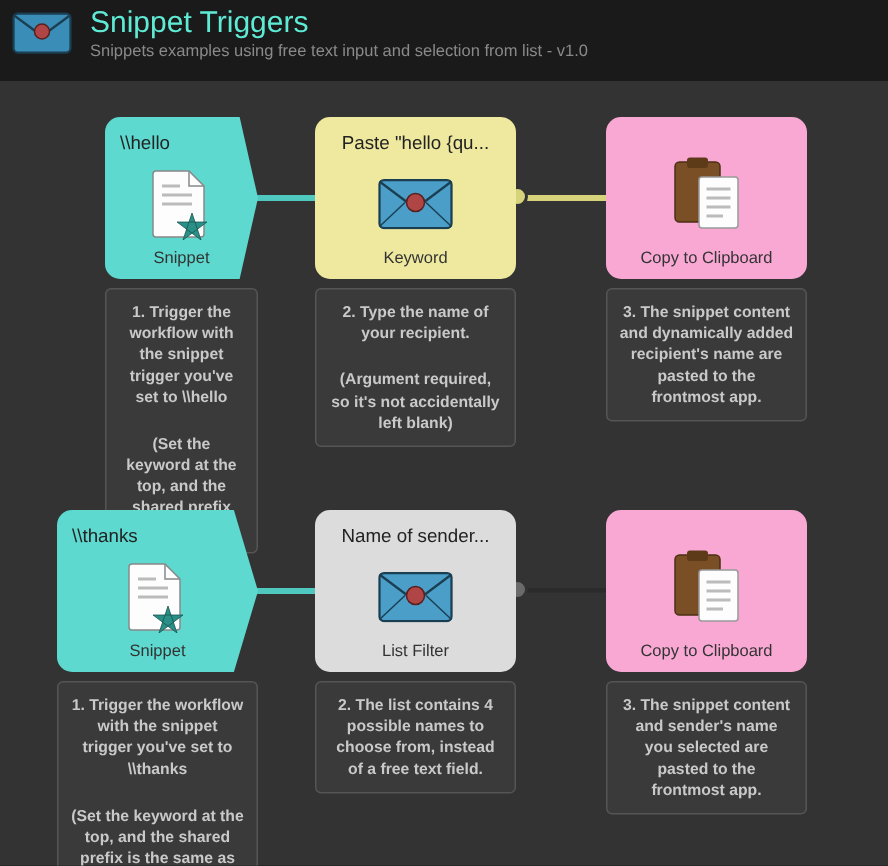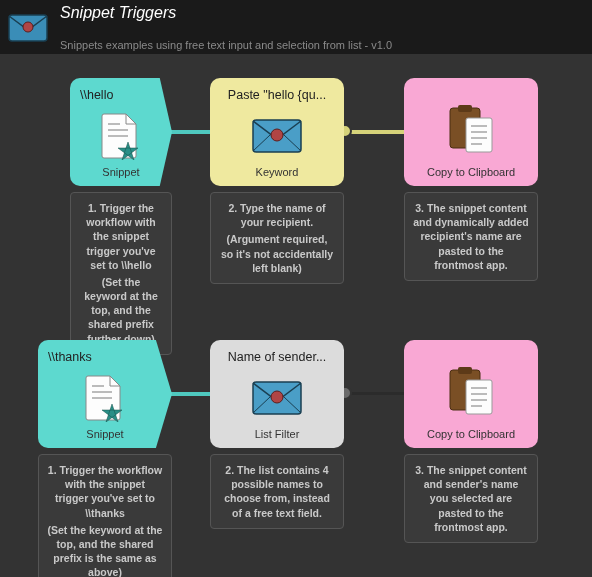--- a/index.html
+++ b/index.html
@@ -14,22 +14,22 @@
   .header {
     display: flex;
     align-items: center;
     gap: 12px;
     padding: 4px 8px 10px 8px;
   }
   .header-icon {
     width: 40px; height: 30px;
     display: flex; align-items: center; justify-content: center;
   }
-  .header-text .title { color: #ffffff; font-size: 16px; font-weight: 400; font-style: italic; }
-  .header-text .subtitle { color: #8a8a8a; font-size: 11px; margin-top: 17px; }
+  .header-text .title { color: #5eead4; font-size: 20px; font-weight: 400; }
+  .header-text .subtitle { color: #8a8a8a; font-size: 11px; margin-top: 1px; }
   .canvas {
     background: #333333;
     position: absolute;
     left: 0; right: 0; top: 54px; bottom: 0;
   }
   .edge {
     position: absolute;
     height: 4px;
     background: #4fc9bf;
   }
@@ -96,21 +96,21 @@
     border: 1px solid #555;
     border-radius: 4px;
     margin-top: 6px;
     padding: 8px 8px;
     color: #c9c9c9;
     font-size: 10.5px;
     line-height: 1.35;
     text-align: center;
     font-weight: 600;
   }
-  .desc-box .secondary { margin-top: 3px; display:block; }
+  .desc-box .secondary { margin-top: 17px; display:block; }
   
   svg { display: block; }
 </style>
 </head>
 <body>
 
 <div class="header">
   <div class="header-icon">
     <svg width="40" height="28" viewBox="0 0 40 28">
       <rect x="1" y="1" width="38" height="26" rx="3" fill="#3a8db7" stroke="#1a3f52" stroke-width="1.5"></rect>

